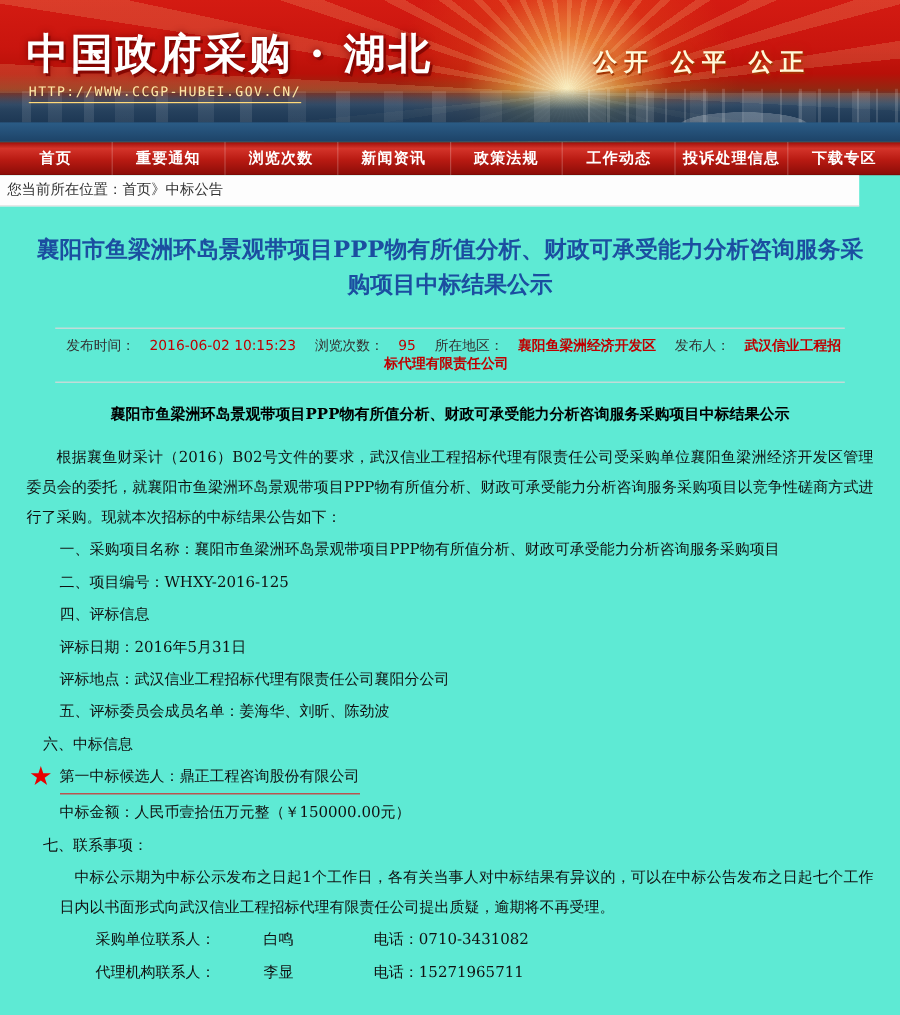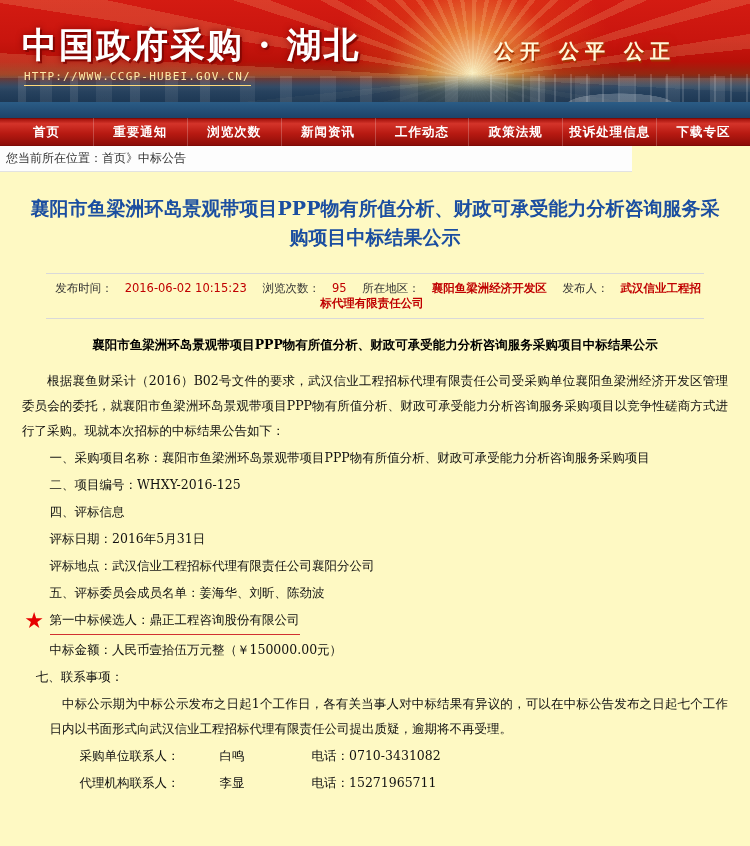--- a/index.html
+++ b/index.html
@@ -2,21 +2,21 @@
 <html><head>
 <meta charset="utf-8">
 <style>
   * { box-sizing: border-box; }
   html, body {
     margin: 0; padding: 0;
     width: 750px; height: 846px;
     background: #ffffff;
     font-family: "DejaVu Sans", "Liberation Sans", sans-serif;
   }
-  .page { width: 750px; height: 846px; position: relative; overflow: hidden; background:#fef9c3; }
+  .page { width: 750px; height: 846px; position: relative; overflow: hidden; background:#5eead4; }
 
   
   .banner {
     position: relative;
     width: 750px; height: 118px;
     background:
       radial-gradient(circle at 63% 62%, rgba(255,248,200,0.95) 0%, rgba(255,210,90,0.55) 9%, rgba(255,140,40,0.18) 18%, rgba(255,120,30,0) 30%),
       linear-gradient(180deg, #d41b12 0%, #c9150e 34%, #b81008 52%, #8e2a12 64%, #4a5f7a 74%, #2e4a6b 86%, #21405f 100%);
     overflow: hidden;
   }
@@ -107,21 +107,21 @@
     letter-spacing: 1px;
     line-height: 28px;
     cursor: pointer;
     border-right: 1px solid rgba(255,255,255,0.22);
     white-space: nowrap;
   }
   .nav-item:last-child { border-right: none; }
 
   
   .crumb {
-    width: 632px; height: 26px;
+    width: 716px; height: 26px;
     background: #fdfdfd;
     border-bottom: 1px solid #e2e2e2;
     display: flex; align-items: center;
     padding-left: 6px;
     font-size: 12px; color: #333;
   }
   .crumb a { color: #333; text-decoration: none; }
 
   
   .content { padding: 0 22px; }
@@ -207,22 +207,22 @@
     <div class="title-cn">中国政府采购 · 湖北</div>
     <div class="title-url">HTTP://WWW.CCGP-HUBEI.GOV.CN/</div>
     <div class="slogan">公开 公平 公正</div>
   </div>
 
   <div class="nav">
     <div class="nav-item">首页</div>
     <div class="nav-item">重要通知</div>
     <div class="nav-item">浏览次数</div>
     <div class="nav-item">新闻资讯</div>
+    <div class="nav-item">政策法规</div>
     <div class="nav-item">工作动态</div>
-    <div class="nav-item">政策法规</div>
     <div class="nav-item">投诉处理信息</div>
     <div class="nav-item">下载专区</div>
   </div>
 
   <div class="crumb">
     <span>您当前所在位置：</span>
     <a href="#">首页</a>
     <span>》</span>
     <span>中标公告</span>
   </div>
@@ -253,20 +253,21 @@
 
 
       <div class="line indent-sec">四、评标信息</div>
       <div class="line indent-sec">评标日期：2016年5月31日</div>
       <div class="line indent-sec">评标地点：武汉信业工程招标代理有限责任公司襄阳分公司</div>
 
       <div class="line indent-sec">
         <span>五、评标委员会成员名单：</span><span>姜海华、刘昕、陈劲波</span>
       </div>
 
+      <div class="line" style="padding-left:1.1em;">六、中标信息</div>
 
       <div class="award-row">
         <span class="star">★</span>
         <span class="award-text"><span>第一中标候选人：</span><span>鼎正工程咨询股份有限公司</span></span>
       </div>
 
       <div class="line" style="padding-left:2.2em;">中标金额：人民币壹拾伍万元整（￥150000.00元）</div>
 
       <div class="line" style="padding-left:1.1em;">七、联系事项：</div>
 

